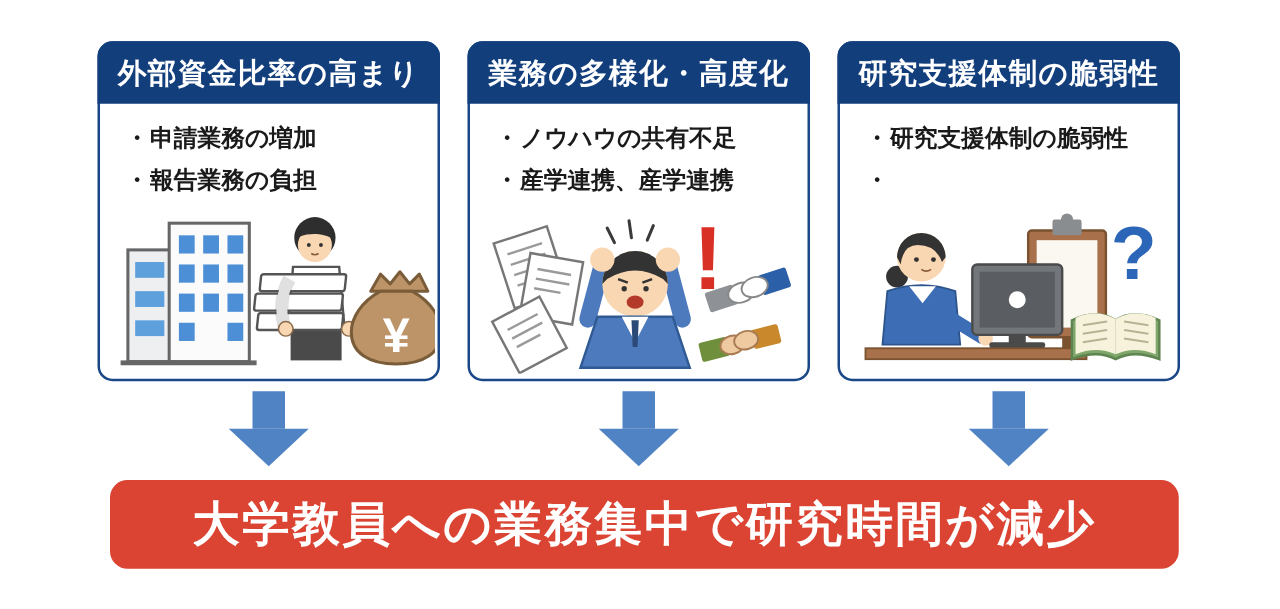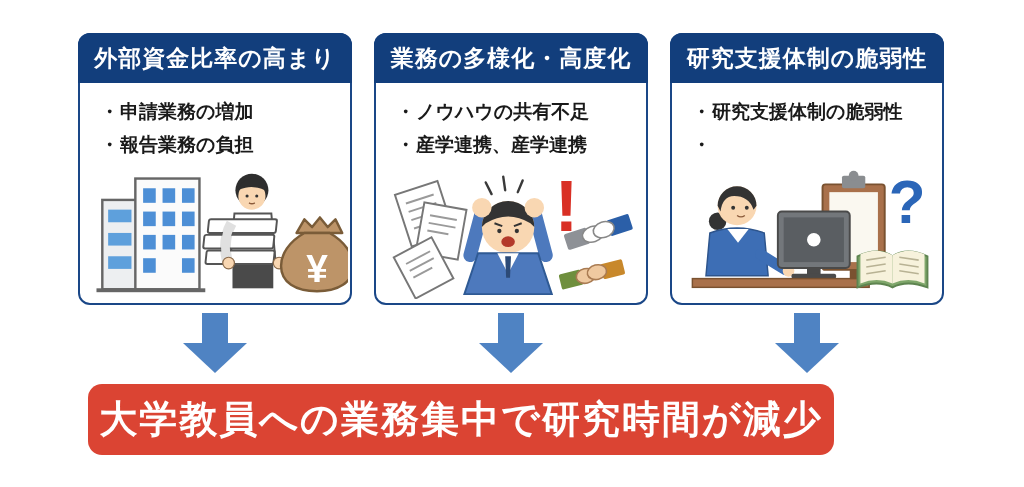--- a/index.html
+++ b/index.html
@@ -21,21 +21,21 @@
   .box-bullets{padding:12px 6px 0 20px;}
   .bullet{font-size:19px;font-weight:bold;color:var(--text,#1a1a1a);line-height:1.75;display:flex;white-space:nowrap;}
   .bullet-marker{margin-right:1px;}
   .box-illustration{position:absolute;left:2px;right:2px;bottom:4px;height:136px;}
   .box-illustration svg{width:100%;height:100%;display:block;}
   .down-arrow{position:absolute;top:313px;width:64px;height:60px;}
   .arrow-1{left:183px}.arrow-2{left:479px}.arrow-3{left:775px}
   .arrow-stem{width:26px;height:30px;background:var(--arrow,#4F83C3);margin:0 auto;}
   .arrow-head{width:0;height:0;border-left:32px solid transparent;border-right:32px solid transparent;border-top:30px solid var(--arrow,#4F83C3);}
   .banner{
-    position:absolute;left:88px;top:384px;width:746px;height:71px;
+    position:absolute;left:88px;top:384px;width:855px;height:71px;
     background:var(--banner-bg,#DB4433);border-radius:14px;
     display:flex;align-items:center;justify-content:center;
     color:var(--banner-text,#fff);font-size:38px;font-weight:bold;letter-spacing:2px;white-space:nowrap;
   }
 </style>
 </head>
 <body>
 
 <div class="stage">
 

